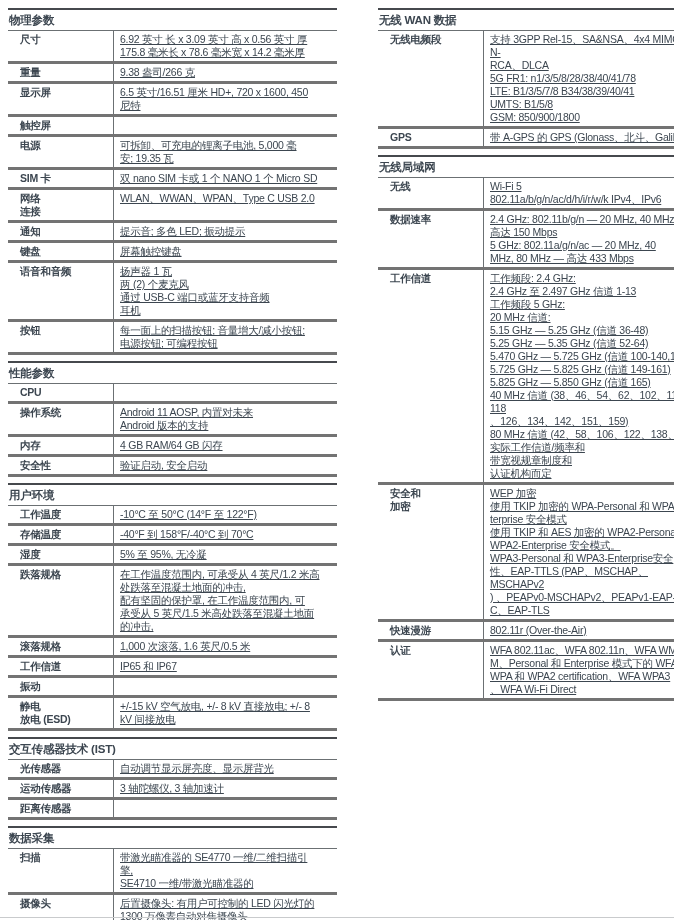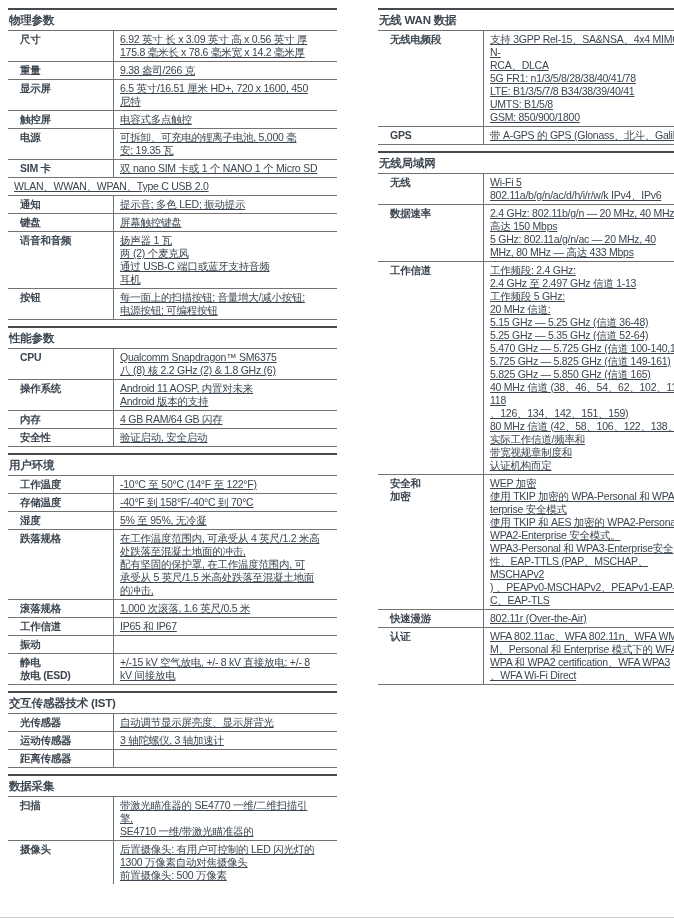--- a/index.html
+++ b/index.html
@@ -32,21 +32,21 @@
     border-top: 2px solid #46494d;
     border-bottom: 1px solid #6b7073;
     font-weight: bold;
     font-size: 11.5px;
     line-height: 14px;
     padding: 3px 0 3px 1px;
     letter-spacing: -0.2px;
   }
   .spec-row {
     display: flex;
-    border-bottom: 1px solid #737373;
+    border-bottom: 3px solid #737373;
     font-size: 10.5px;
     line-height: 13px;
     letter-spacing: -0.25px;
   }
   .spec-label {
     flex: none;
     width: 106px;
     box-sizing: border-box;
     padding: 2px 4px 2px 12px;
     border-right: 1px solid #6b7073;
@@ -88,32 +88,33 @@
             <div class="spec-label">重量</div>
             <div class="spec-value">9.38 盎司/266 克</div>
           </div>
           <div class="spec-row">
             <div class="spec-label">显示屏</div>
             <div class="spec-value">6.5 英寸/16.51 厘米 HD+, 720 x 1600, 450
 尼特</div>
           </div>
           <div class="spec-row">
             <div class="spec-label">触控屏</div>
-            <div class="spec-value">电容式多点触控</div>
           </div>
           <div class="spec-row">
             <div class="spec-label">电源</div>
             <div class="spec-value">可拆卸、可充电的锂离子电池, 5,000 毫
 安; 19.35 瓦</div>
           </div>
           <div class="spec-row">
             <div class="spec-label">SIM 卡</div>
             <div class="spec-value">双 nano SIM 卡或 1 个 NANO 1 个 Micro SD</div>
           </div>
           <div class="spec-row">
+            <div class="spec-label">网络
+连接</div>
             <div class="spec-value">WLAN、WWAN、WPAN、Type C USB 2.0</div>
           </div>
           <div class="spec-row">
             <div class="spec-label">通知</div>
             <div class="spec-value">提示音; 多色 LED; 振动提示</div>
           </div>
           <div class="spec-row">
             <div class="spec-label">键盘</div>
             <div class="spec-value">屏幕触控键盘</div>
           </div>
@@ -127,22 +128,20 @@
           <div class="spec-row">
             <div class="spec-label">按钮</div>
             <div class="spec-value">每一面上的扫描按钮; 音量增大/减小按钮;
 电源按钮; 可编程按钮</div>
           </div>
         </div>
         <div class="section">
           <div class="section-header">性能参数</div>
           <div class="spec-row">
             <div class="spec-label">CPU</div>
-            <div class="spec-value">Qualcomm Snapdragon™ SM6375
-八 (8) 核 2.2 GHz (2) &amp; 1.8 GHz (6)</div>
           </div>
           <div class="spec-row">
             <div class="spec-label">操作系统</div>
             <div class="spec-value">Android 11 AOSP, 内置对未来
 Android 版本的支持</div>
           </div>
           <div class="spec-row">
             <div class="spec-label">内存</div>
             <div class="spec-value">4 GB RAM/64 GB 闪存</div>
           </div>

